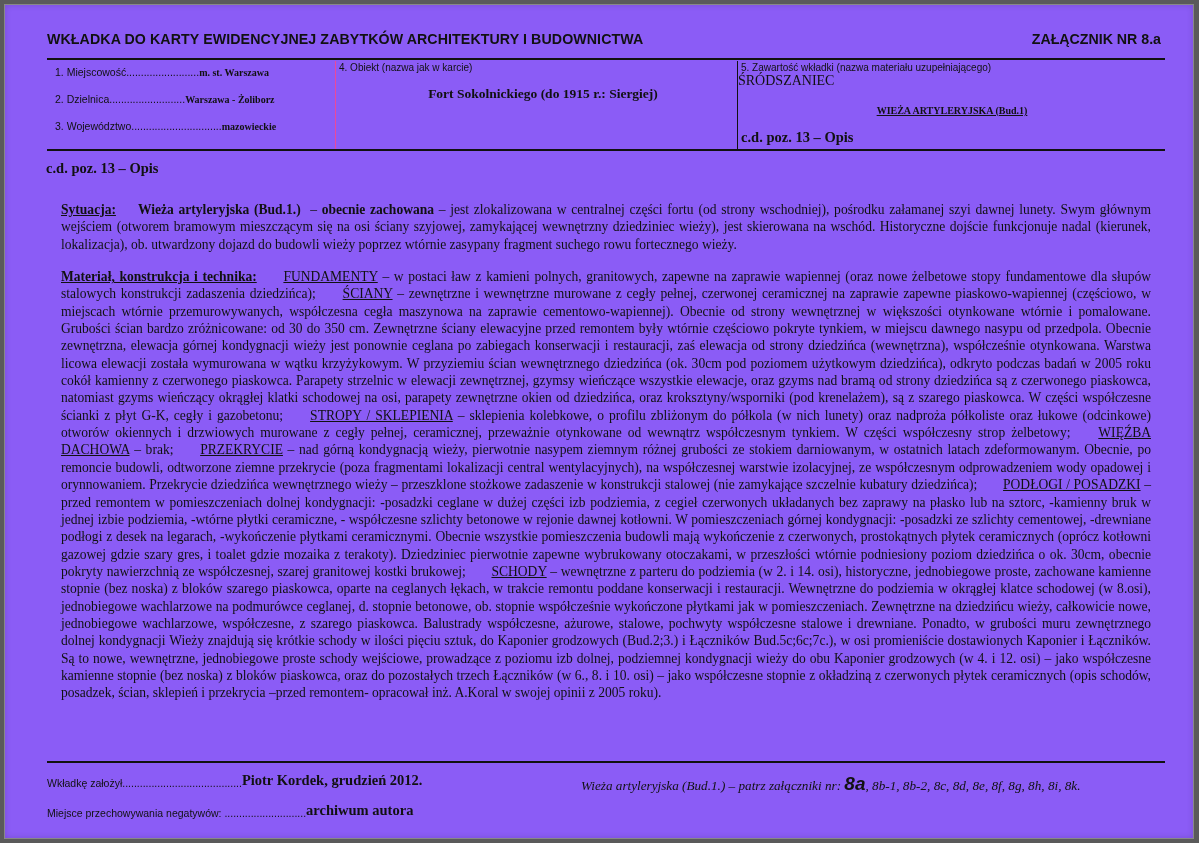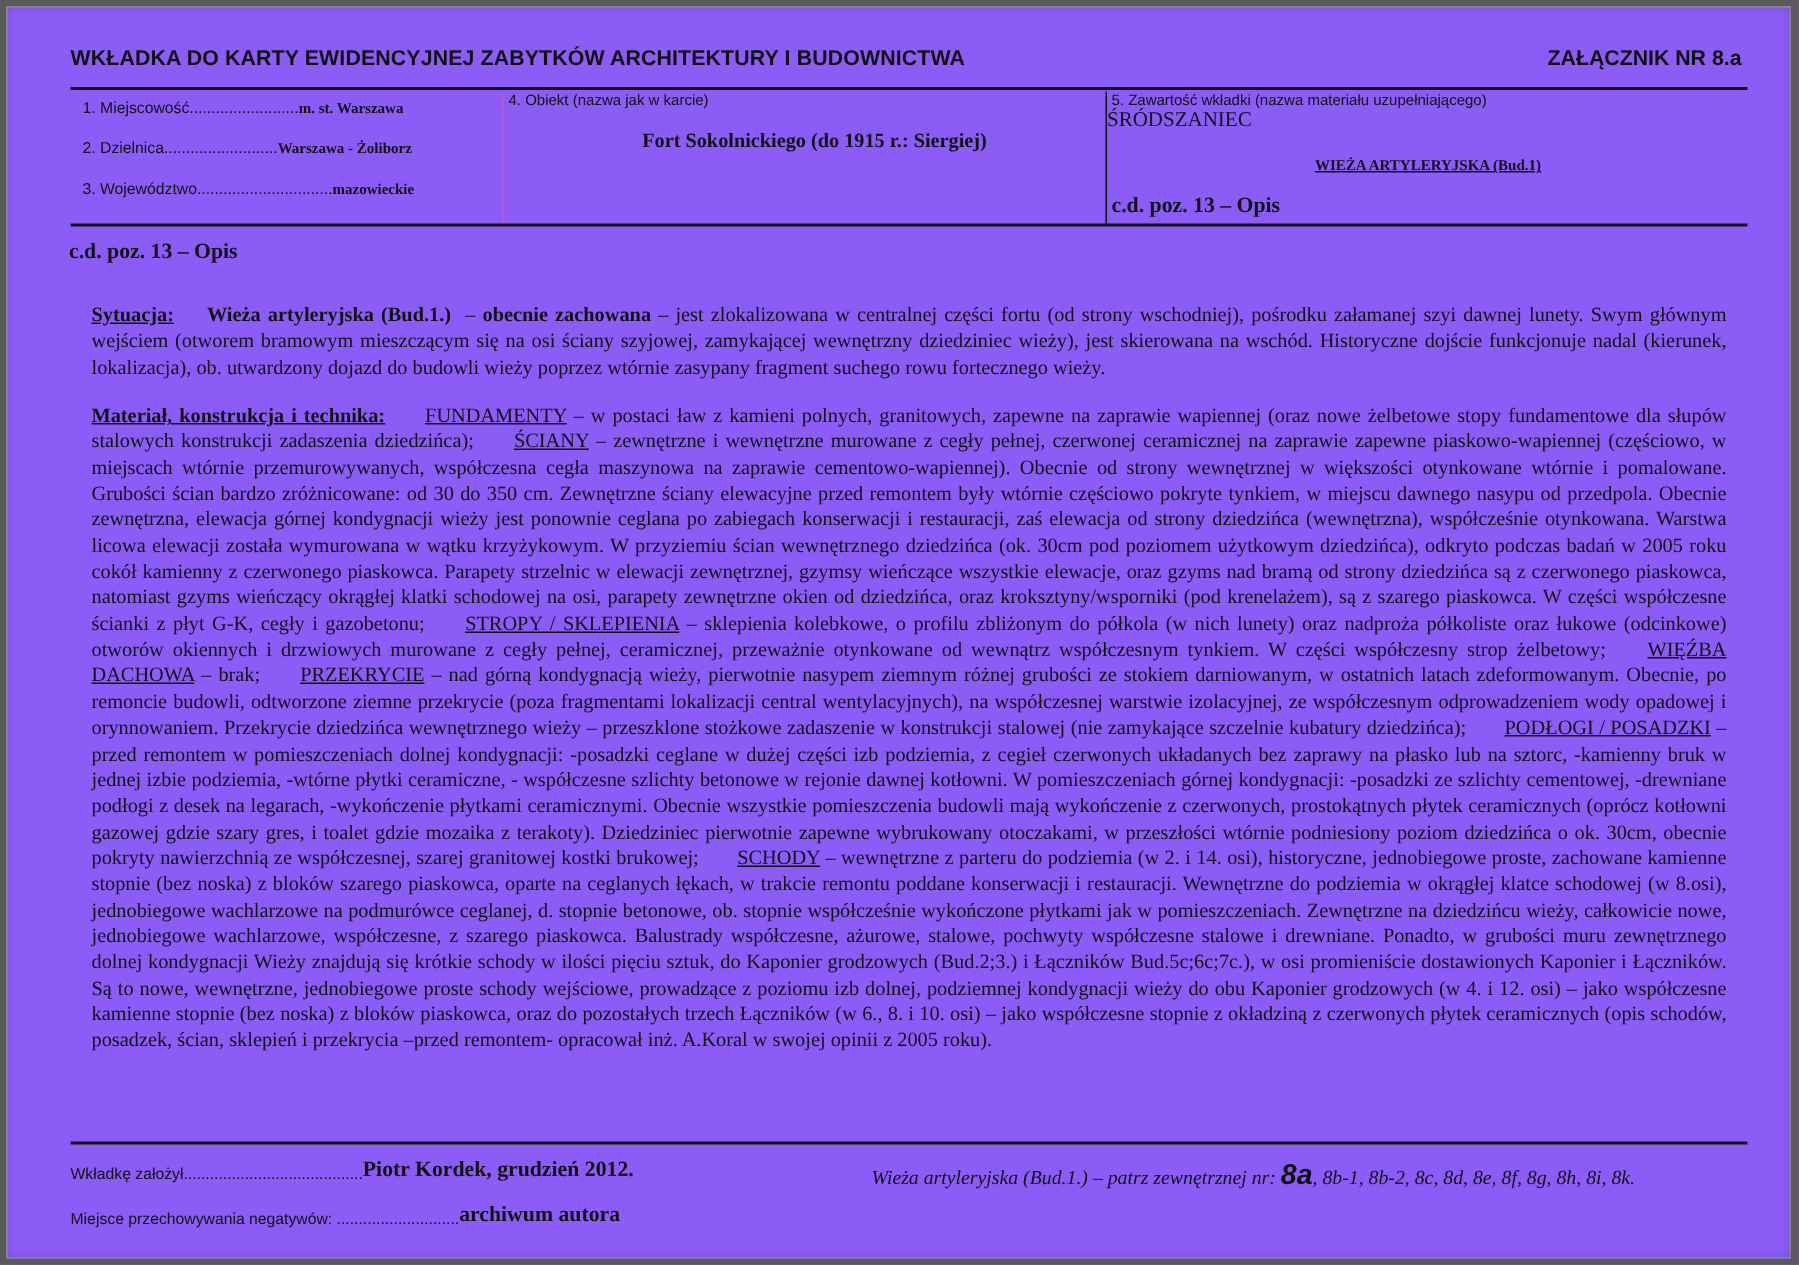--- a/index.html
+++ b/index.html
@@ -125,15 +125,15 @@
   <div class="ftr-row" style="top:767px;">
     <span class="ftr-label">Wkładkę założył.........................................</span>
     <span class="ftr-value">Piotr Kordek,  grudzień 2012.</span>
   </div>
   <div class="ftr-row" style="top:797px;">
     <span class="ftr-label">Miejsce przechowywania negatywów: ............................</span>
     <span class="ftr-value">archiwum autora</span>
   </div>
 
   <div class="annex-refs">
-    <span>Wieża artyleryjska  (Bud.1.) – patrz zewnętrznej nr: </span><span class="cur">8a</span><span>,  8b-1,  8b-2,  8c,  8d,  8e,  8f,  8g,  8h,  8i,  8k.</span>
+    <span>Wieża artyleryjska  (Bud.1.) – patrz załączniki nr: </span><span class="cur">8a</span><span>,  8b-1,  8b-2,  8c,  8d,  8e,  8f,  8g,  8h,  8i,  8k.</span>
   </div>
 </div>
 
 </body></html>

